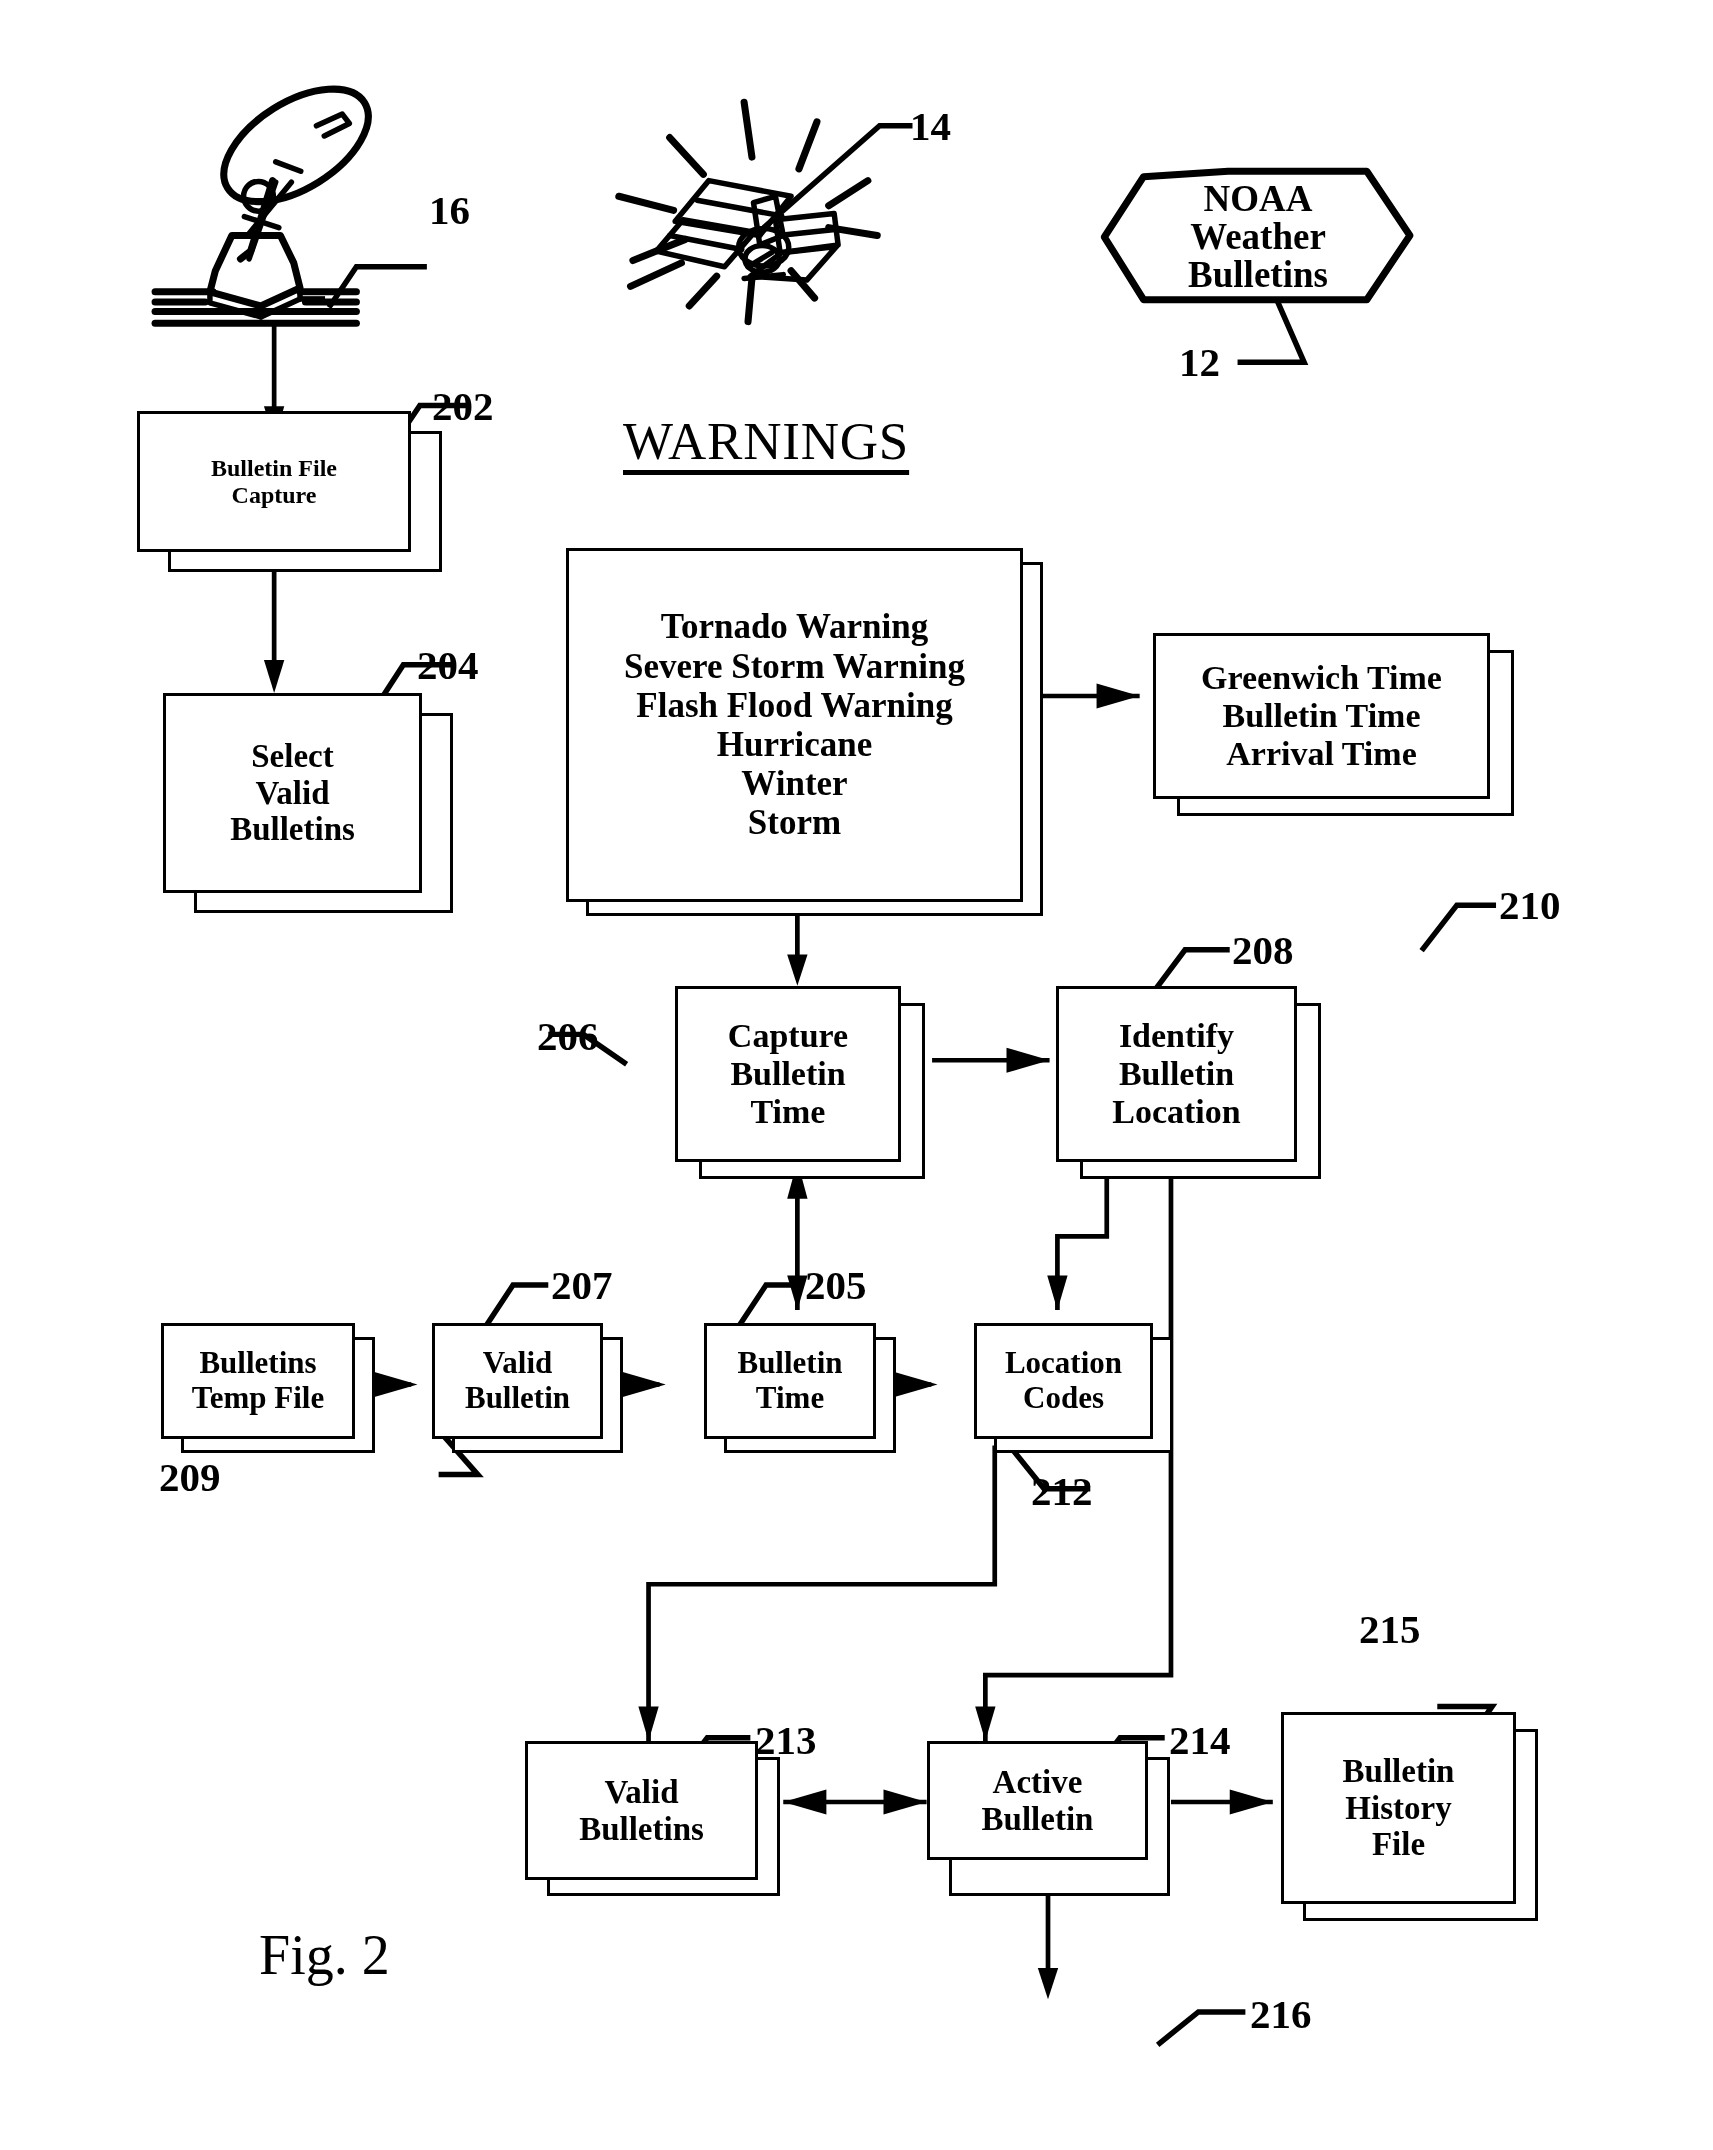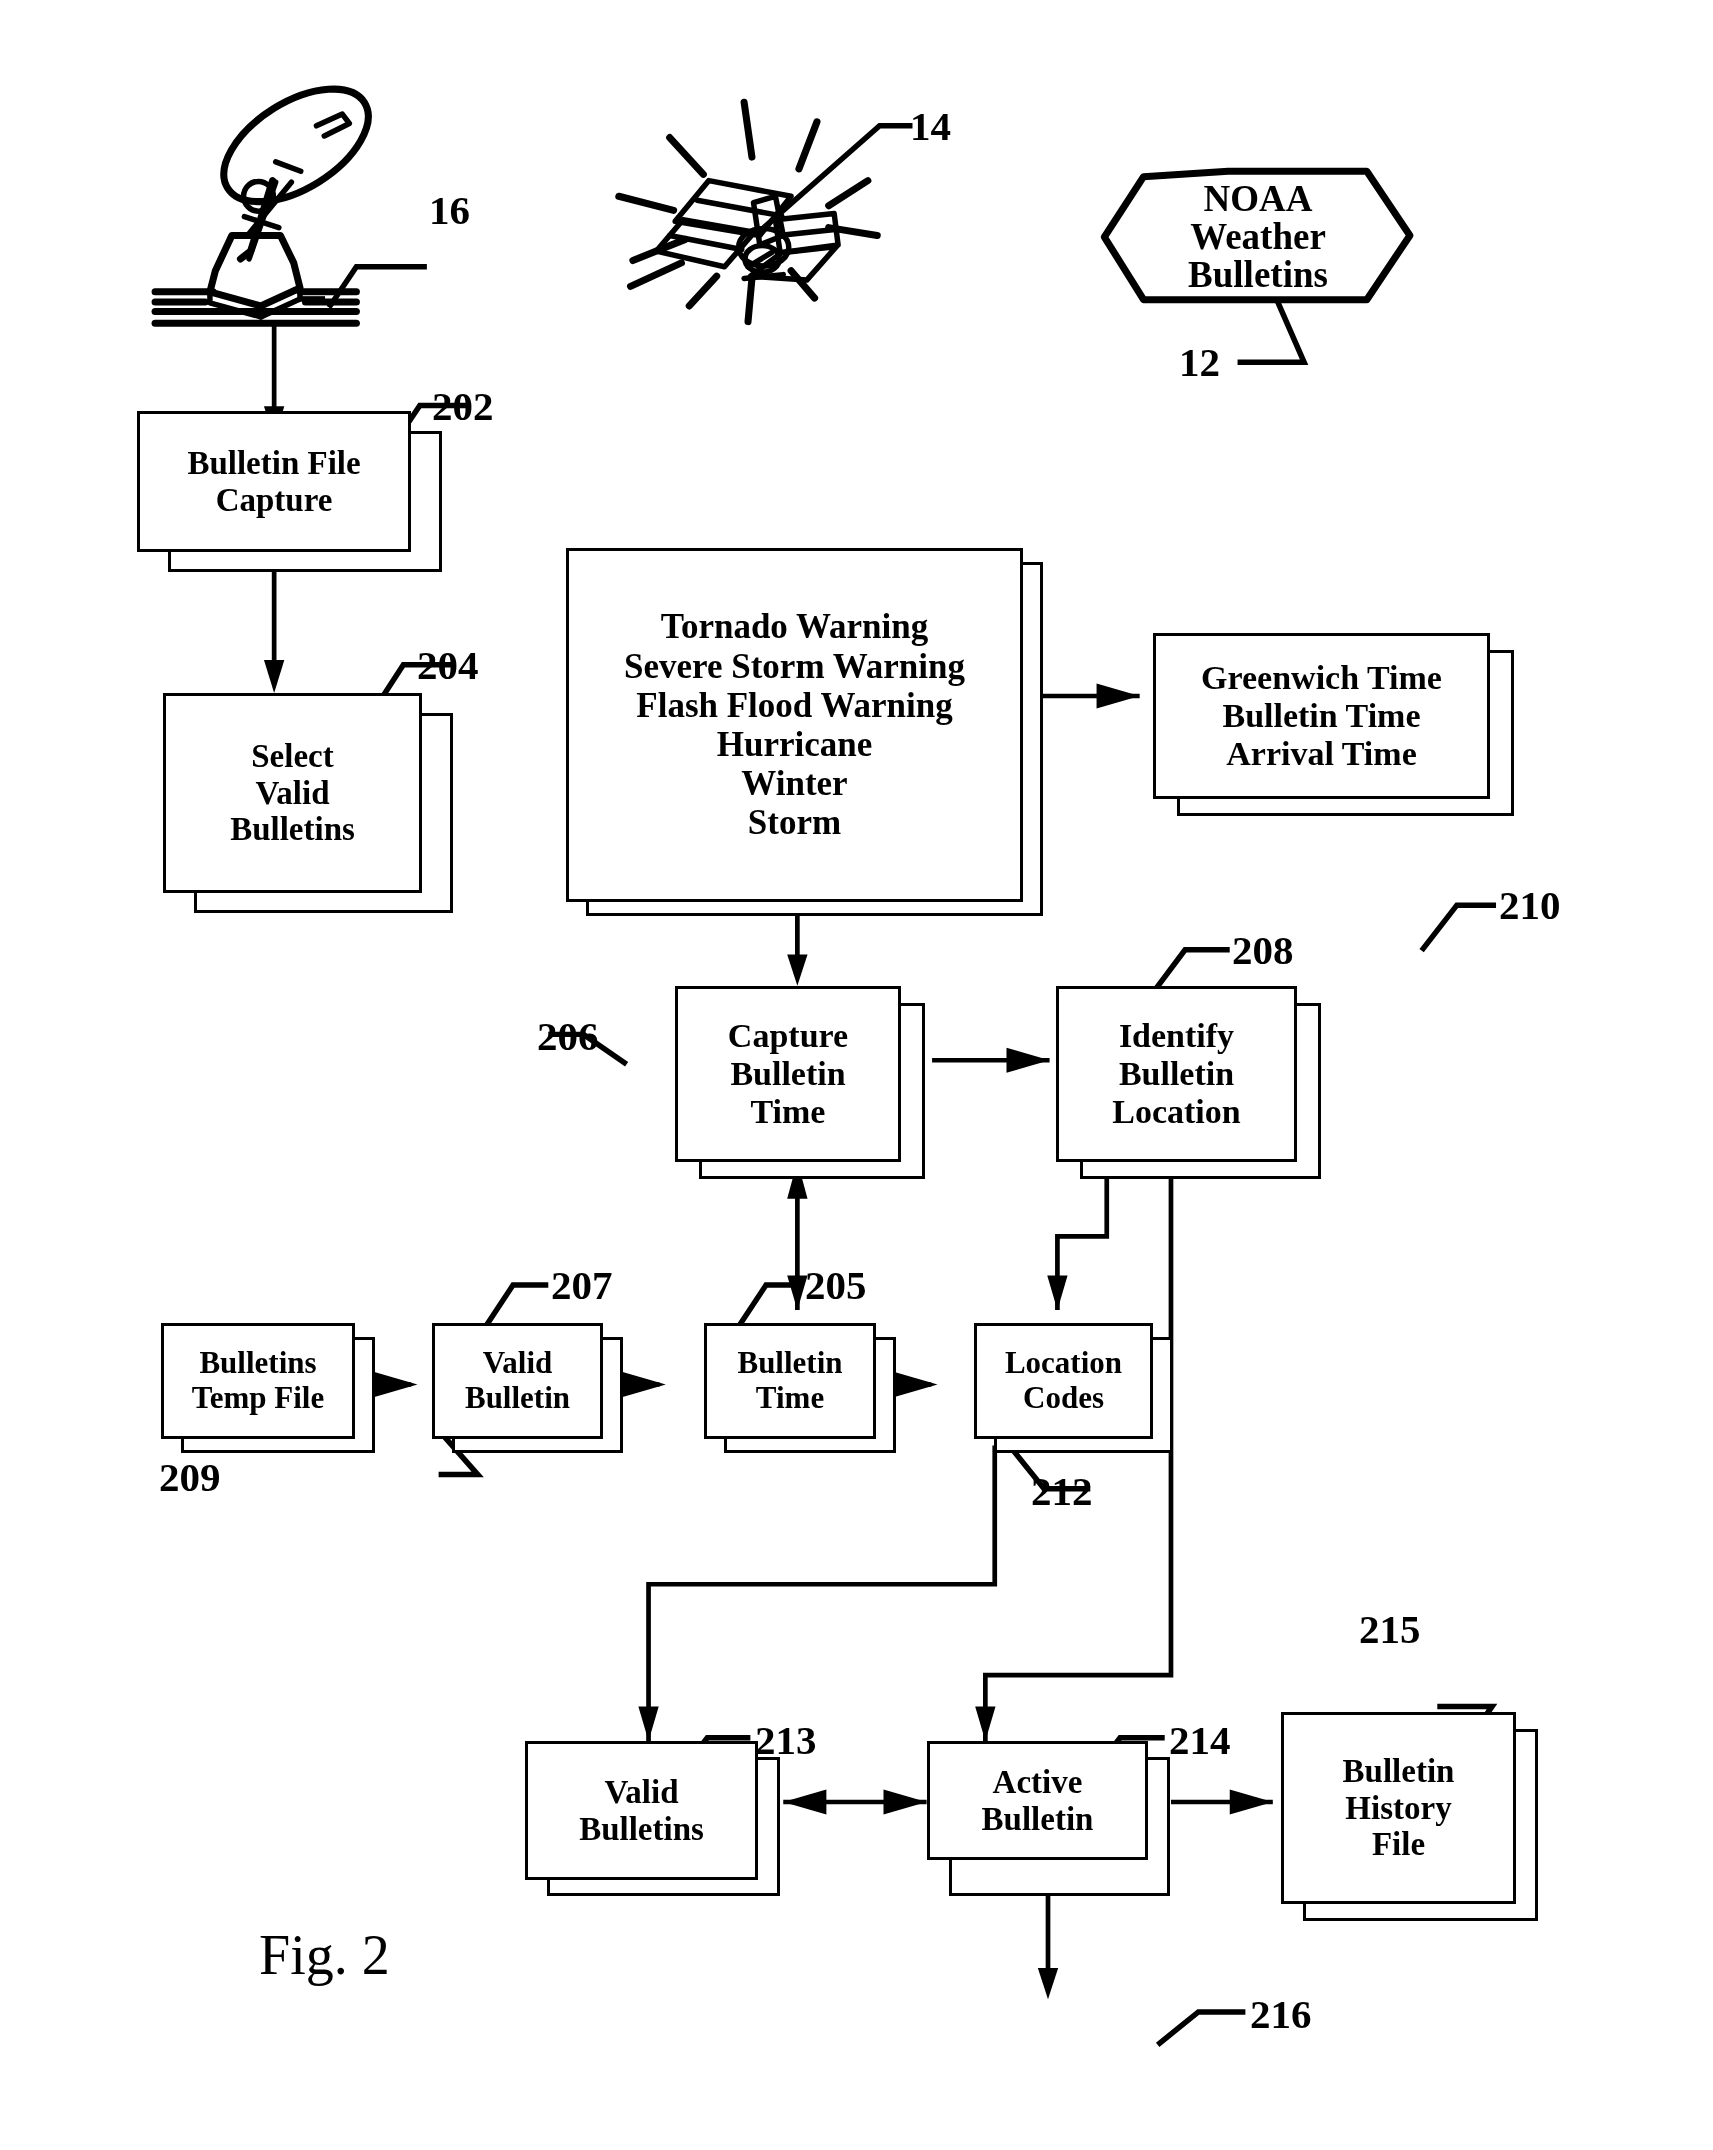--- a/index.html
+++ b/index.html
@@ -252,24 +252,25 @@
   </svg>
 
   <div id="noaa-hex" style="left:1105px; top:171px; width:306px; height:132px;">
     <div class="hexlabel" style="font-size:37px;">
       <span>NOAA</span>
       <span>Weather</span>
       <span>Bulletins</span>
     </div>
   </div>
 
+  <div id="warnings-title" style="left:623px; top:411px;">WARNINGS</div>
 
   <div class="boxwrap" style="left:137px; top:411px; width:274px; height:141px;">
     <div class="shadow2" style="left:31px; top:20.4px; width:274px; height:141px;"></div>
-    <div class="front" style="width:274px; height:141px; font-size:33px;justify-content:flex-end;">
+    <div class="front" style="width:274px; height:141px; font-size:24px;justify-content:flex-end;">
       <div class="txt" style="white-space: pre-line;">Bulletin File
 Capture</div>
     </div>
   </div>
 
   <div class="boxwrap" style="left:163px; top:693px; width:259px; height:200px;">
     <div class="shadow2" style="left:31px; top:20.4px; width:259px; height:200px;"></div>
     <div class="front" style="width:259px; height:200px; font-size:33px;">
       <div class="txt" style="white-space: pre-line;">Select
 Valid

